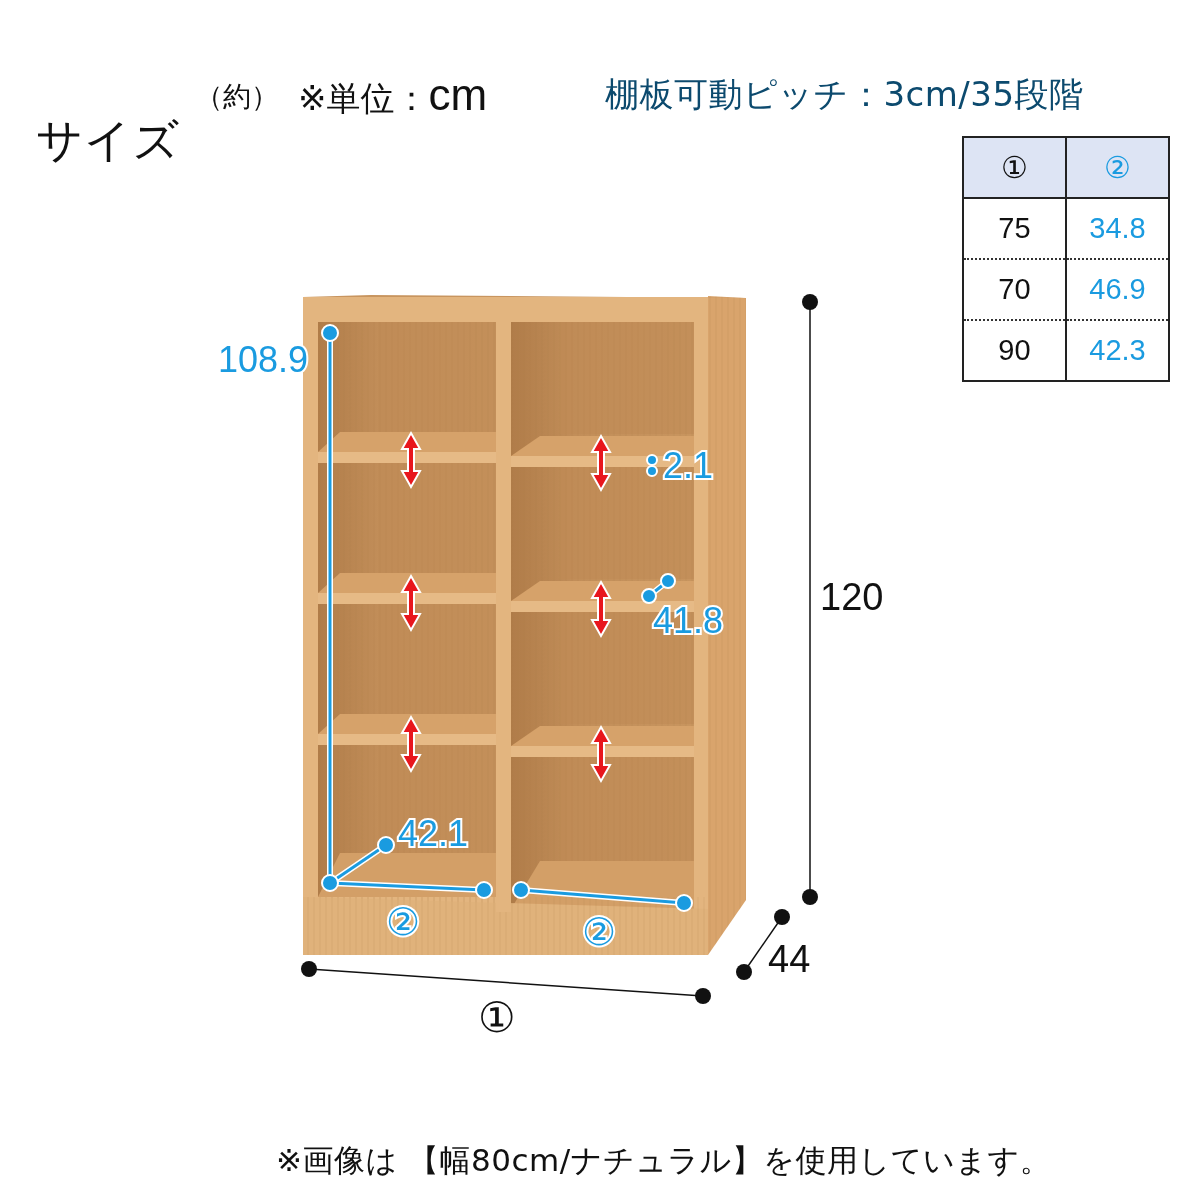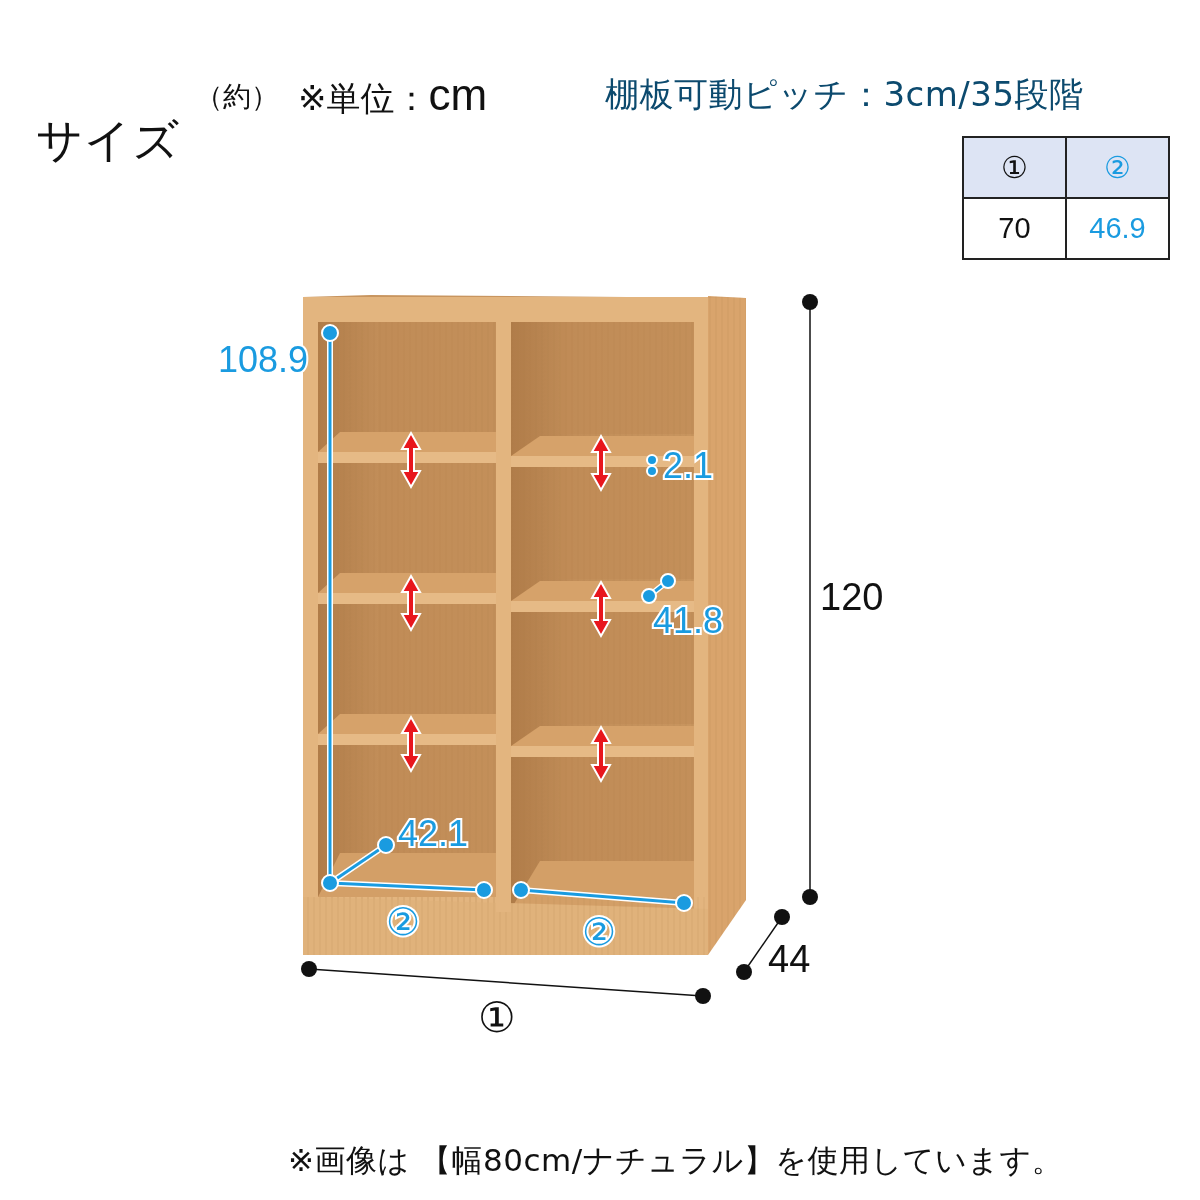--- a/index.html
+++ b/index.html
@@ -13,42 +13,50 @@
   .pitch { left:605px; top:72px; font-size:34px; color:#0c4a6e; letter-spacing:0.5px; }
   table.size-table { position:absolute; left:962px; top:136px; border-collapse:collapse;
          border:2px solid #222; font-family:"Liberation Sans",sans-serif; }
   table.size-table th, table.size-table td { width:99px; text-align:center; border-left:2px solid #222; border-right:2px solid #222; }
   table.size-table th { height:57px; background:#dde4f4; font-weight:normal; font-size:30px; border-bottom:2px solid #222; }
   table.size-table td { height:57px; font-size:29px; border-bottom:2px dotted #333; }
   table.size-table tr:last-child td { border-bottom:none; }
   table.size-table .c1 { color:#111; }
   table.size-table .c2 { color:#1a9be0; }
   table.size-table th.c2 { color:#1a9be0; }
-  .footer { left:288px; top:1140px; font-size:31px; letter-spacing:0.5px; }
+  .footer { left:276px; top:1140px; font-size:31px; letter-spacing:0.5px; }
   svg text { font-family:"Liberation Sans",sans-serif; }
 </style>
 </head>
 <body>
 
 <div class="abs title-main">サイズ</div>
 <div class="abs title-approx">（約）</div>
 <div class="abs title-unit"><span>※単位：</span><span class="cm">cm</span></div>
 <div class="abs pitch">棚板可動ピッチ：3cm/35段階</div>
 
 <table class="size-table">
   <thead>
     <tr>
       <th class="c1">①</th>
       <th class="c2">②</th>
     </tr>
   </thead>
   <tbody>
     <tr>
+      <td class="c1">75</td>
+      <td class="c2">34.8</td>
+    </tr>
+    <tr>
       <td class="c1">70</td>
       <td class="c2">46.9</td>
+    </tr>
+    <tr>
+      <td class="c1">90</td>
+      <td class="c2">42.3</td>
     </tr>
   </tbody>
 </table>
 
 <svg class="abs" style="left:0;top:0" width="1200" height="1200">
   <defs>
     <linearGradient id="backGrad" x1="0" y1="0" x2="1" y2="0">
       <stop offset="0" stop-color="#b07c49"></stop>
       <stop offset="0.35" stop-color="#c28e59"></stop>
       <stop offset="1" stop-color="#c8955f"></stop>

